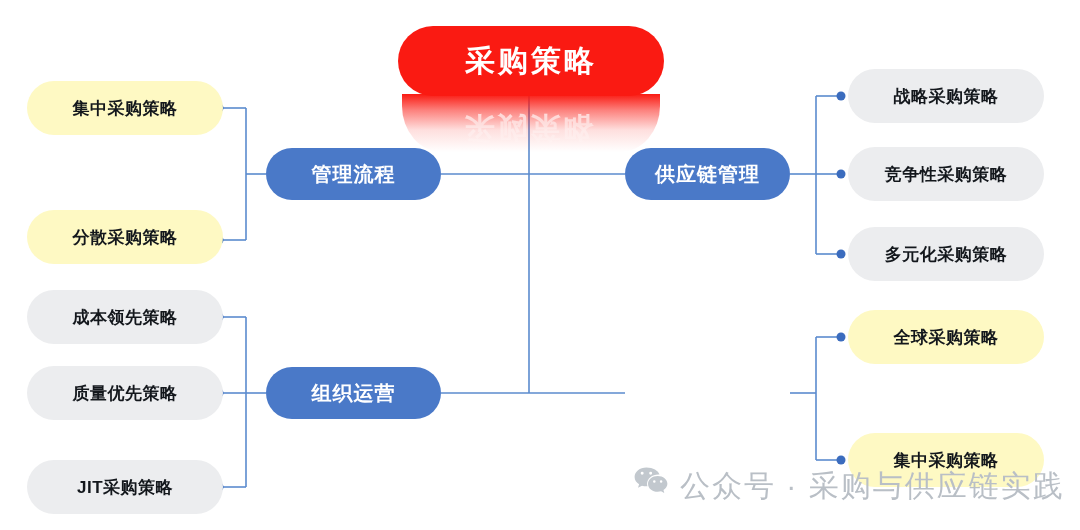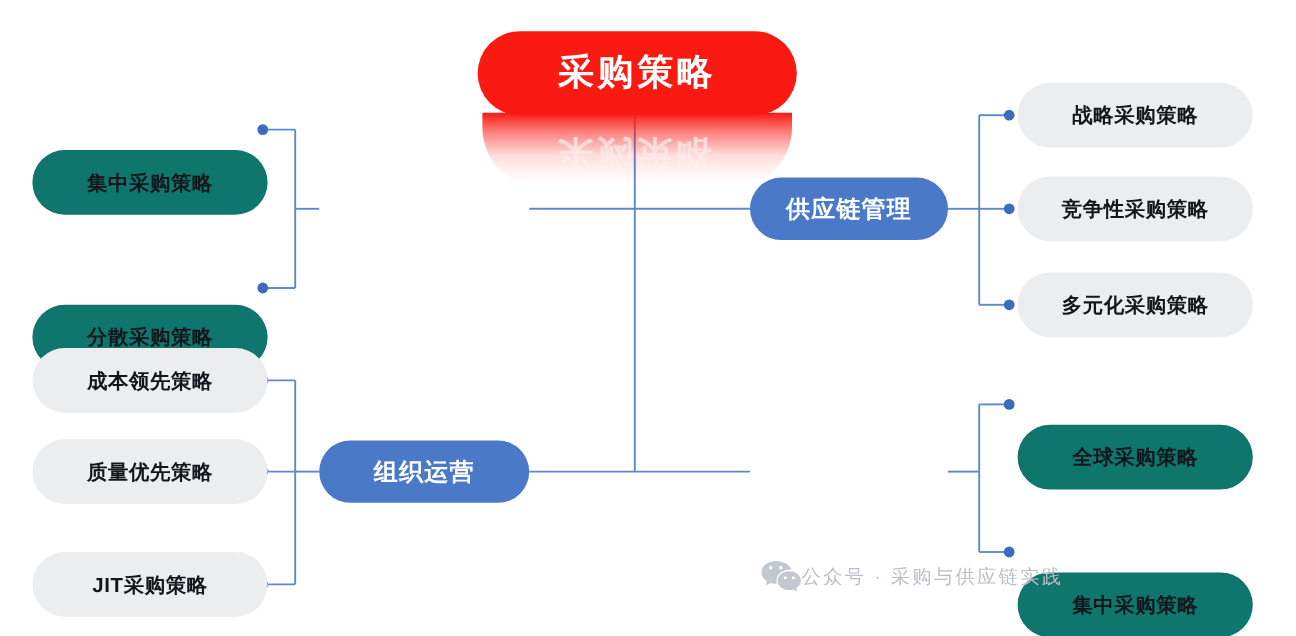--- a/index.html
+++ b/index.html
@@ -54,28 +54,28 @@
   .branch span{color:#fff;font-size:20px;font-weight:bold;letter-spacing:1px;}
 
   
   .leaf{
     position:absolute;width:196px;height:54px;
     border-radius:27px;
     display:flex;align-items:center;justify-content:center;
     box-sizing:border-box;
   }
   .leaf span{font-size:17px;font-weight:bold;color:#13171C;letter-spacing:.5px;}
-  .leaf.peach{background:#0f766e;margin-top:44px;}
+  .leaf.peach{background:#fef9c3;}
   .leaf.grey{background:#ECEDEF;}
 
   
   .watermark{
     position:absolute;left:634px;top:466px;
-    display:flex;align-items:center;gap:0;
-    color:#B9BFC6;font-size:16px;letter-spacing:2px;
+    display:flex;gap:12px;
+    color:#B9BFC6;font-size:30px;letter-spacing:2px;
     user-select:none;pointer-events:none;
   }
   .wm-icon{width:34px;height:30px;flex:0 0 auto;}
 </style>
 </head>
 <body>
 
 <div id="canvas">
 
   <svg id="wires" viewBox="0 0 1080 530" width="1080" height="530" xmlns="http://www.w3.org/2000/svg">
@@ -123,20 +123,23 @@
   </svg>
 
   <div class="root-wrap">
     <div class="root-reflect"></div>
     <div class="root-reflect-text">采购策略</div>
     <div class="root-node">
       <span>采购策略</span>
     </div>
   </div>
 
+  <div class="branch" style="left:266px;top:148px;width:175px;">
+    <span>管理流程</span>
+  </div>
 
   <div class="branch" style="left:266px;top:367px;width:175px;">
     <span>组织运营</span>
   </div>
 
   <div class="branch" style="left:625px;top:148px;width:165px;">
     <span>供应链管理</span>
   </div>
 
 

